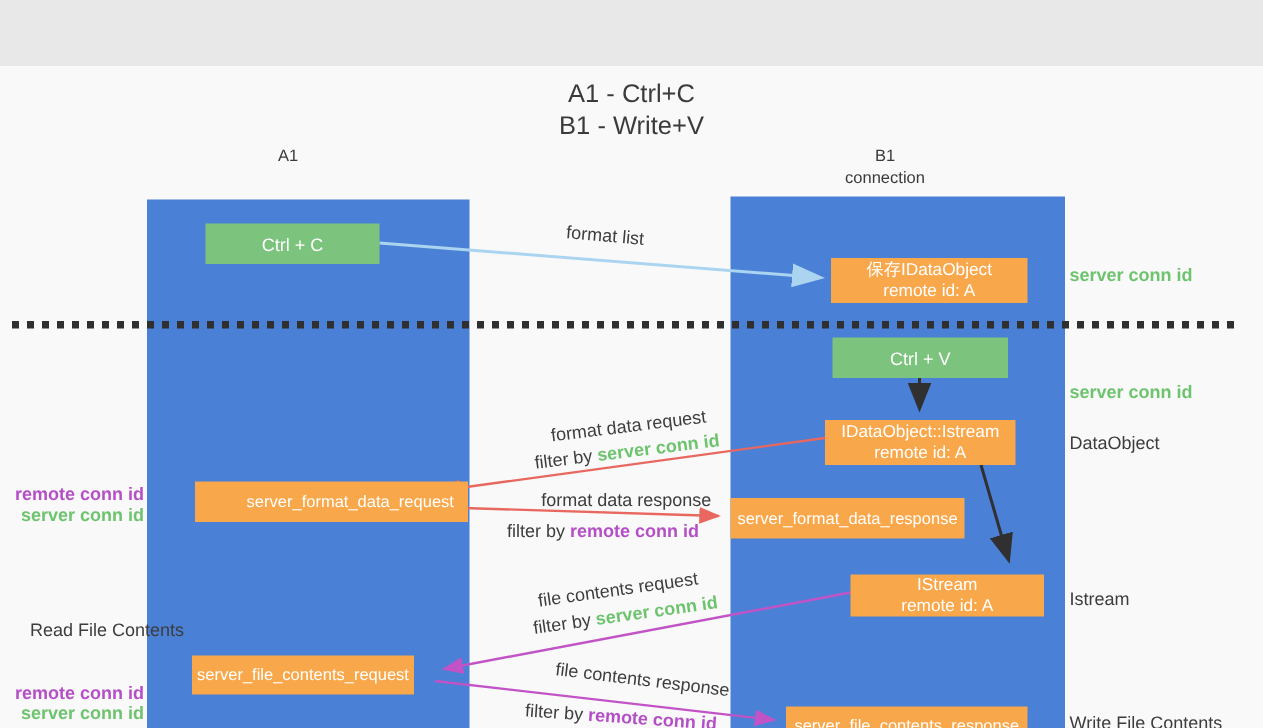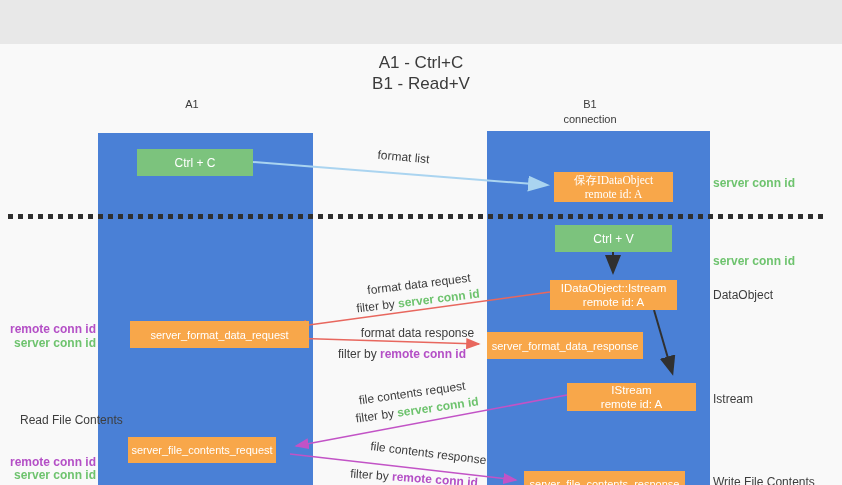--- a/index.html
+++ b/index.html
@@ -20,24 +20,24 @@
 
   #arrows{position:absolute;left:0;top:0;z-index:2;}
 
   .node{position:absolute;z-index:3;display:flex;flex-direction:column;align-items:center;
     justify-content:center;color:#fff;text-align:center;line-height:14px;}
   .node.green{background:var(--box-green,#7cc37d);font-size:12px;}
   .node.orange{background:var(--box-orange,#f8a74a);font-size:11.5px;}
   .node.orange.single{font-size:11px;}
 
   #box-ctrl-c{left:137px;top:105px;width:116px;height:27px;}
-  #box-save-idataobject{left:554px;top:128px;width:119px;height:30px;font-family:Liberation Serif, serif;}
+  #box-save-idataobject{left:554px;top:128px;width:131px;height:30px;}
   #box-ctrl-v{left:555px;top:181px;width:117px;height:27px;}
   #box-getdata{left:550px;top:236px;width:127px;height:30px;}
-  #box-format-request{left:130px;top:277px;width:179px;height:27px;}
+  #box-format-request{left:130px;top:277px;width:157px;height:27px;padding-left:25px;}
   #box-format-response{left:487px;top:288px;width:156px;height:27px;}
   #box-istream{left:567px;top:339px;width:129px;height:28px;}
   #box-file-request{left:128px;top:393px;width:148px;height:26px;}
   #box-file-response{left:524px;top:427px;width:161px;height:26px;}
 
   .title{position:absolute;left:0;top:8px;width:100%;text-align:center;font-size:17px;
     line-height:21px;color:#3b3b3b;z-index:4;}
   .lifeline-header{position:absolute;top:53px;width:120px;text-align:center;font-size:11px;
     line-height:15px;color:#3a3a3a;z-index:4;}
   #header-a1{left:132px;}
@@ -54,21 +54,21 @@
   .bottom-strip{position:absolute;left:0;bottom:0;width:100%;height:9px;z-index:5;
     background:linear-gradient(#f9f9f9,#e7ebf4);}
 </style>
 </head>
 <body>
 
 <div id="canvas">
 
   <div class="title">
     <div>A1 - Ctrl+C</div>
-    <div>B1 - Read+V</div>
+    <div>B1 - Write+V</div>
   </div>
 
   <div class="lifeline-header" id="header-a1">
     <div>A1</div>
   </div>
   <div class="lifeline-header" id="header-b1">
     <div>B1</div>
     <div>connection</div>
   </div>
 

